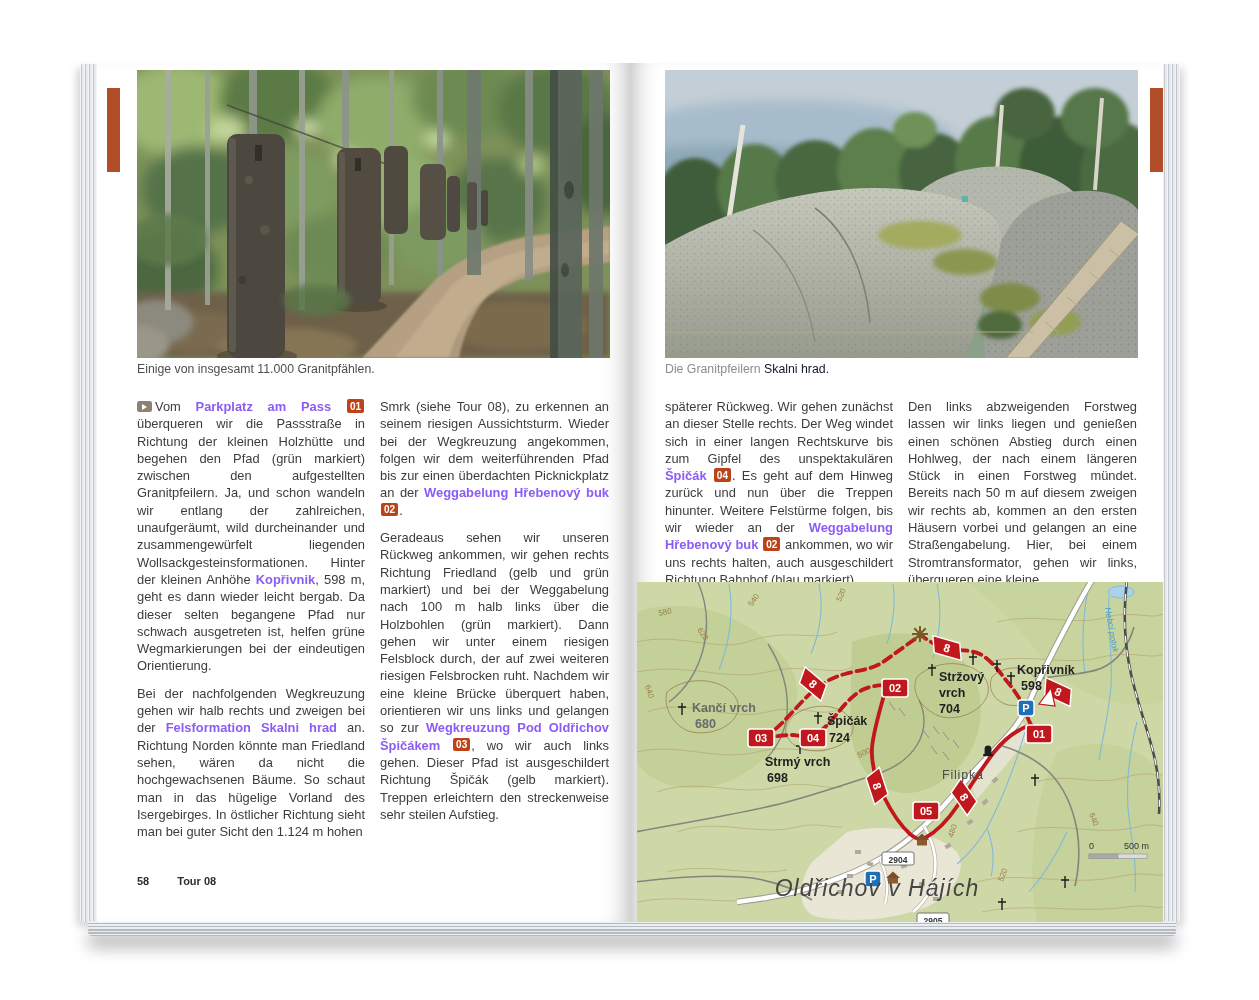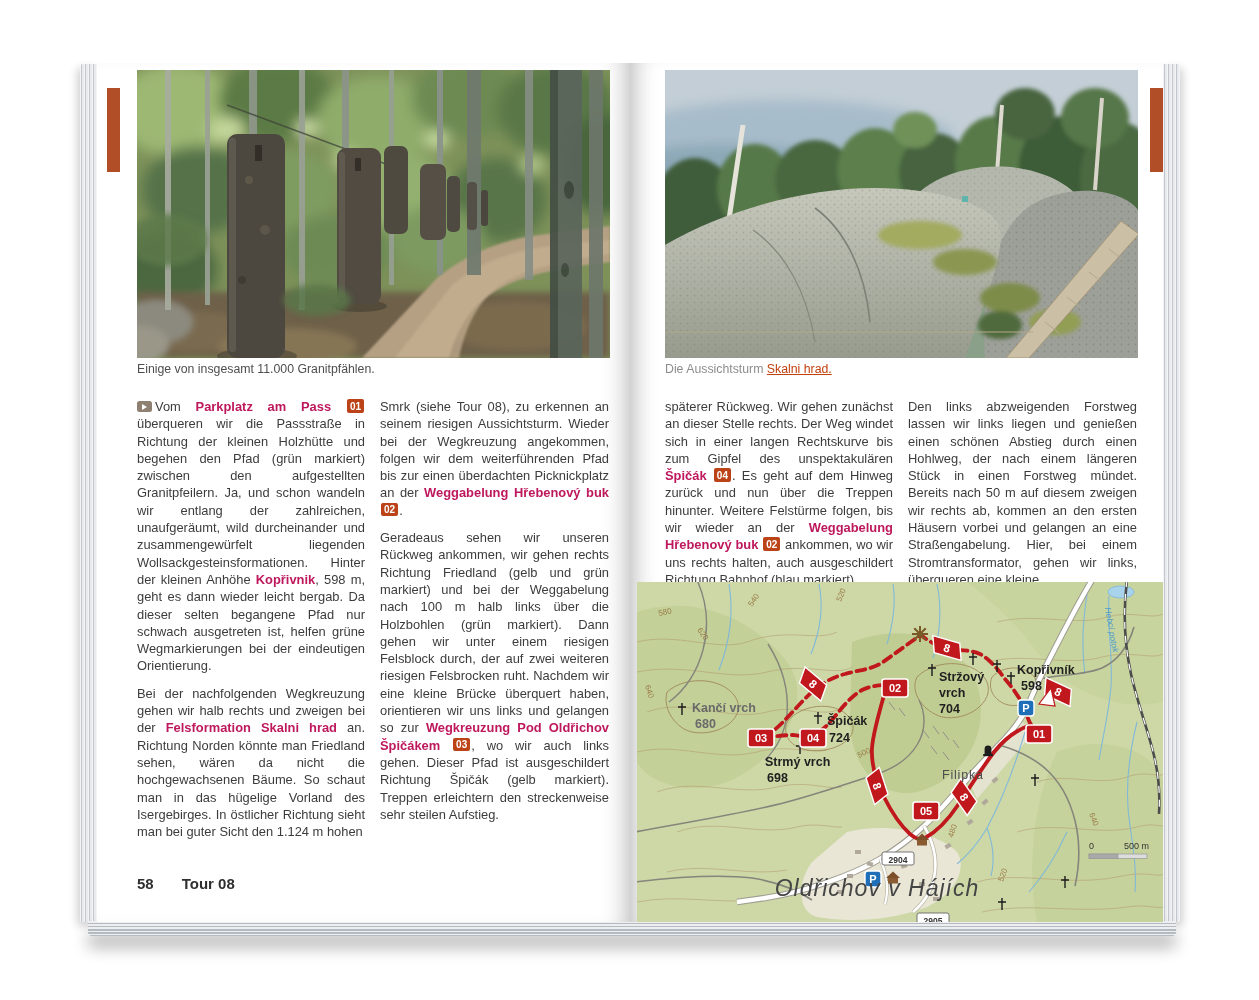--- a/index.html
+++ b/index.html
@@ -18,36 +18,36 @@
   .page-right{left:630px;box-shadow:inset 22px 0 26px -20px rgba(0,0,0,.32);}
   .tab{position:absolute;top:88px;width:13px;height:84px;background:#b14e27;}
   .tab-left{left:107px;}
   .tab-right{left:1150px;}
   .photo{position:absolute;left:40px;top:7px;width:473px;height:288px;overflow:hidden;background:#7d9159;}
   .photo svg{display:block;}
   .photo-right-frame{left:35px;}
   .caption{position:absolute;left:40px;top:299px;font-size:12.3px;color:#4e4e4e;}
   .caption-right{left:35px;}
   .cap-grey{color:#8d8d8d;}
-  .cap-dark{color:#c2410c;text-decoration:underline;}
+  .cap-dark{color:#0f172a;}
   .cols{position:absolute;left:40px;top:335px;width:472px;}
   .cols-right{left:35px;}
   .col{position:absolute;top:0;text-align:justify;font-size:12.9px;line-height:17.3px;color:#3c3c3c;}
   .col-1{left:0;width:228px;}
   .col-2{left:243px;width:229px;}
   .col p{margin:0 0 10px 0;}
   .lead{font-weight:bold;color:#333;}
-  b{color:#be185d;}
+  b{color:#8b5cf6;}
   .wbadge{display:inline-block;background:#bc4318;color:#fff;font-weight:bold;font-size:10px;
     line-height:11px;padding:1.5px 3px 1px 3px;border-radius:2px;vertical-align:1.5px;margin:0 1px;}
   .play{display:inline-block;width:15px;height:11px;background:#8e8172;border-radius:2.5px;
     position:relative;margin-right:3px;vertical-align:-1px;}
   .play::after{content:"";position:absolute;left:5px;top:2.5px;border-left:5.5px solid #fff;
     border-top:3px solid transparent;border-bottom:3px solid transparent;}
-  .footer{position:absolute;left:40px;top:812px;font-size:15px;color:#2f2f2f;}
+  .footer{position:absolute;left:40px;top:812px;font-size:11px;color:#2f2f2f;}
   .footer .pnum{font-weight:bold;}
   .footer .tour{font-weight:bold;margin-left:28px;}
   .map{position:absolute;left:7px;top:519px;width:526px;height:340px;overflow:hidden;}
   
   .pk{font-family:"Liberation Sans",sans-serif;font-size:12.5px;font-weight:bold;fill:#1f1f1f;}
   .pk-grey{fill:#6a6a6a;}
   .set{font-size:12.5px;fill:#4c4c4c;letter-spacing:.8px;}
   .town{font-size:23px;font-style:italic;fill:#454545;letter-spacing:1px;}
   .wp-t{font-size:11px;font-weight:bold;fill:#fff;font-family:"Liberation Sans",sans-serif;}
   .rb-t{font-size:11.5px;font-weight:bold;fill:#fff;font-family:"Liberation Sans",sans-serif;}
@@ -237,21 +237,21 @@
           <polygon points="341,288 364,288 474,164 456,151" fill="#cbc0a5" stroke="#a2957a" stroke-width="1"></polygon>
           <line x1="368,262" y1="262" x2="368" y2="262" stroke="#b3a78a"></line>
           <line x1="380" y1="252" x2="394" y2="263" stroke="#b3a78a" stroke-width="1"></line>
           <line x1="402" y1="227" x2="416" y2="238" stroke="#b3a78a" stroke-width="1"></line>
           <line x1="424" y1="202" x2="438" y2="213" stroke="#b3a78a" stroke-width="1"></line>
           <line x1="444" y1="179" x2="458" y2="190" stroke="#b3a78a" stroke-width="1"></line>
         </g>
         <rect x="297" y="126" width="6" height="6" fill="#5fb3ad"></rect>
       </svg>
     </div>
-    <div class="caption caption-right"><span class="cap-grey">Die Aussichtsturm </span><span class="cap-dark">Skalni hrad.</span></div>
+    <div class="caption caption-right"><span class="cap-grey">Die Granitpfeilern </span><span class="cap-dark">Skalni hrad.</span></div>
 
     <div class="cols cols-right">
       <div class="col col-1">
         <p><span>späterer Rückweg. Wir gehen zunächst an dieser Stelle rechts. Der Weg windet sich in einer langen Rechtskurve bis zum Gipfel des unspektakulären </span><b>Špičák</b> <span class="wbadge">04</span><span>. Es geht auf dem Hinweg zurück und nun über die Treppen hinunter. Weitere Felstürme folgen, bis wir wieder an der </span><b>Weggabelung Hřebenový buk</b> <span class="wbadge">02</span><span> ankommen, wo wir uns rechts halten, auch ausgeschildert Richtung Bahnhof (blau markiert).</span></p>
       </div>
       <div class="col col-2">
         <p><span>Den links abzweigenden Forstweg lassen wir links liegen und genießen einen schönen Abstieg durch einen Hohlweg, der nach einem längeren Stück in einen Forstweg mündet. Bereits nach 50 m auf diesem zweigen wir rechts ab, kommen an den ersten Häusern vorbei und gelangen an eine Straßengabelung. Hier, bei einem Stromtransformator, gehen wir links, überqueren eine kleine</span></p>
       </div>
     </div>
 

